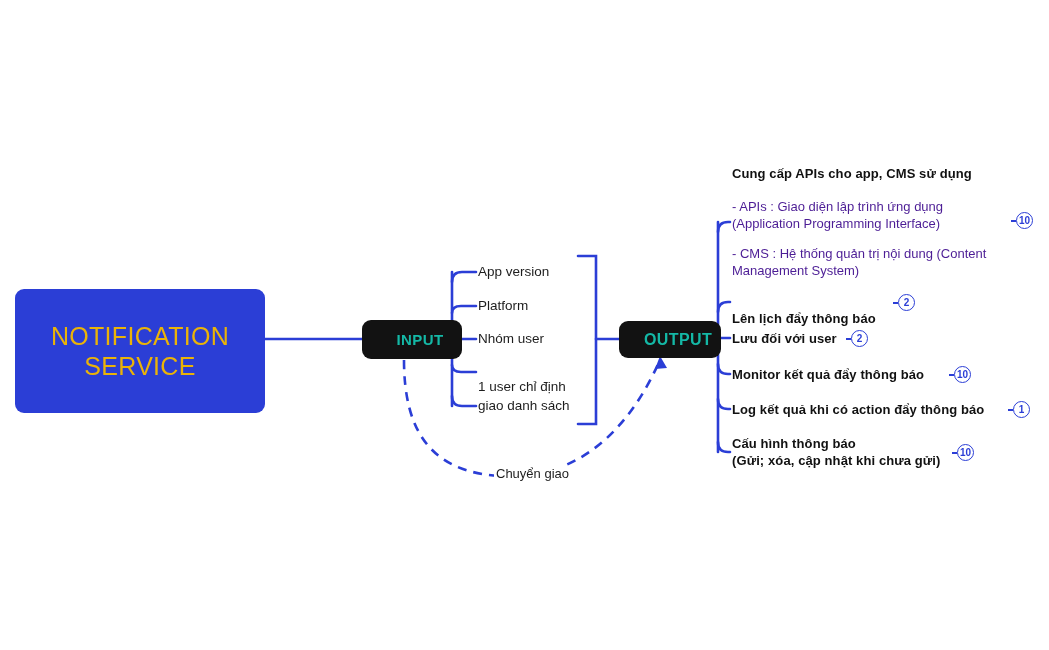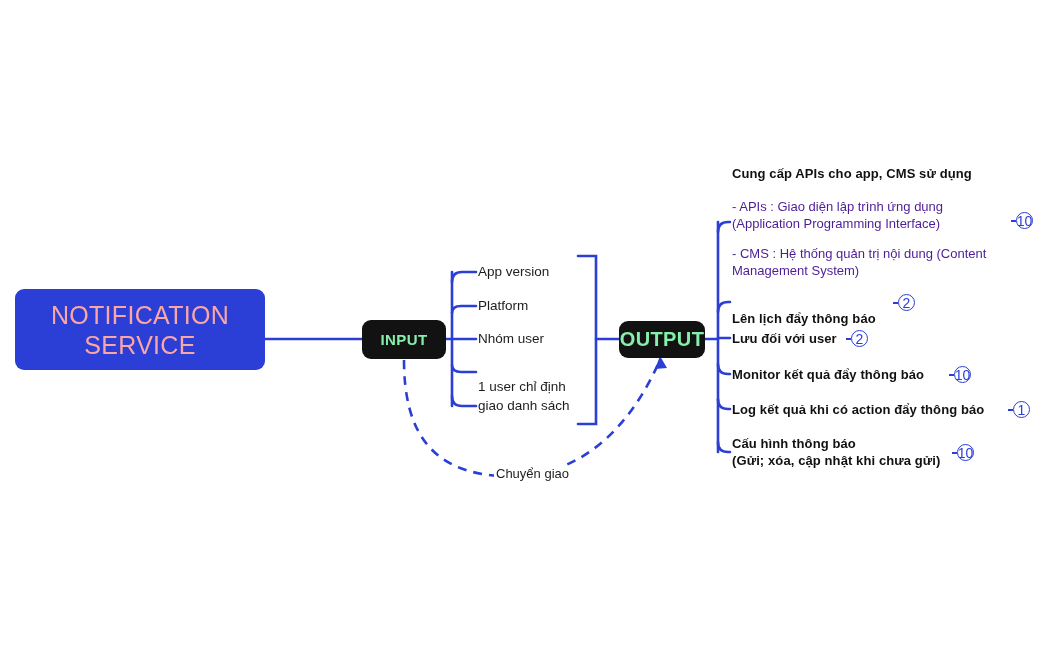--- a/index.html
+++ b/index.html
@@ -26,61 +26,62 @@
     height: 650px;
     pointer-events: none;
   }
 
   
   .root-node {
     position: absolute;
     left: 15px;
     top: 289px;
     width: 250px;
-    height: 81px;
+    height: 124px;
     background: #2B3ED6;
     border-radius: 9px;
     display: flex;
     align-items: center;
     justify-content: center;
     text-align: center;
-    color: #fca5a5;
+    color: #eab308;
     font-size: 25px;
     line-height: 30px;
     letter-spacing: 0.3px;
     font-weight: 400;
     z-index: 4;
   }
 
   
   .pill-node {
     position: absolute;
     background: #121212;
     border-radius: 9px;
     display: flex;
     align-items: center;
     justify-content: center;
-    color: #86efac;
+    color: #14b8a6;
     font-weight: 700;
     font-size: 15px;
     letter-spacing: 0.4px;
     z-index: 4;
+    padding-left: 16px;
   }
   #node-input {
     left: 362px;
     top: 320px;
     width: 84px;
     height: 39px;
   }
   #node-output {
     left: 619px;
     top: 321px;
     width: 86px;
     height: 37px;
-    font-size: 20px;
+    font-size: 16px;
   }
 
   
   .leaf-label {
     position: absolute;
     font-size: 13.5px;
     color: #1d1d1d;
     white-space: nowrap;
     line-height: 16px;
     z-index: 3;
@@ -119,27 +120,28 @@
   }
 
   
   .badge {
     position: absolute;
     width: 17px;
     height: 17px;
     border: 1.3px solid #2B3ED6;
     border-radius: 50%;
     color: #2B3ED6;
-    font-size: 14px;
+    font-size: 10px;
     display: flex;
     align-items: center;
     justify-content: center;
     background: #ffffff;
     z-index: 5;
     box-sizing: border-box;
+    font-weight: bold;
   }
   .badge::before {
     content: "";
     position: absolute;
     left: -6px;
     top: 7px;
     width: 5px;
     height: 1.6px;
     background: #2B3ED6;
   }

